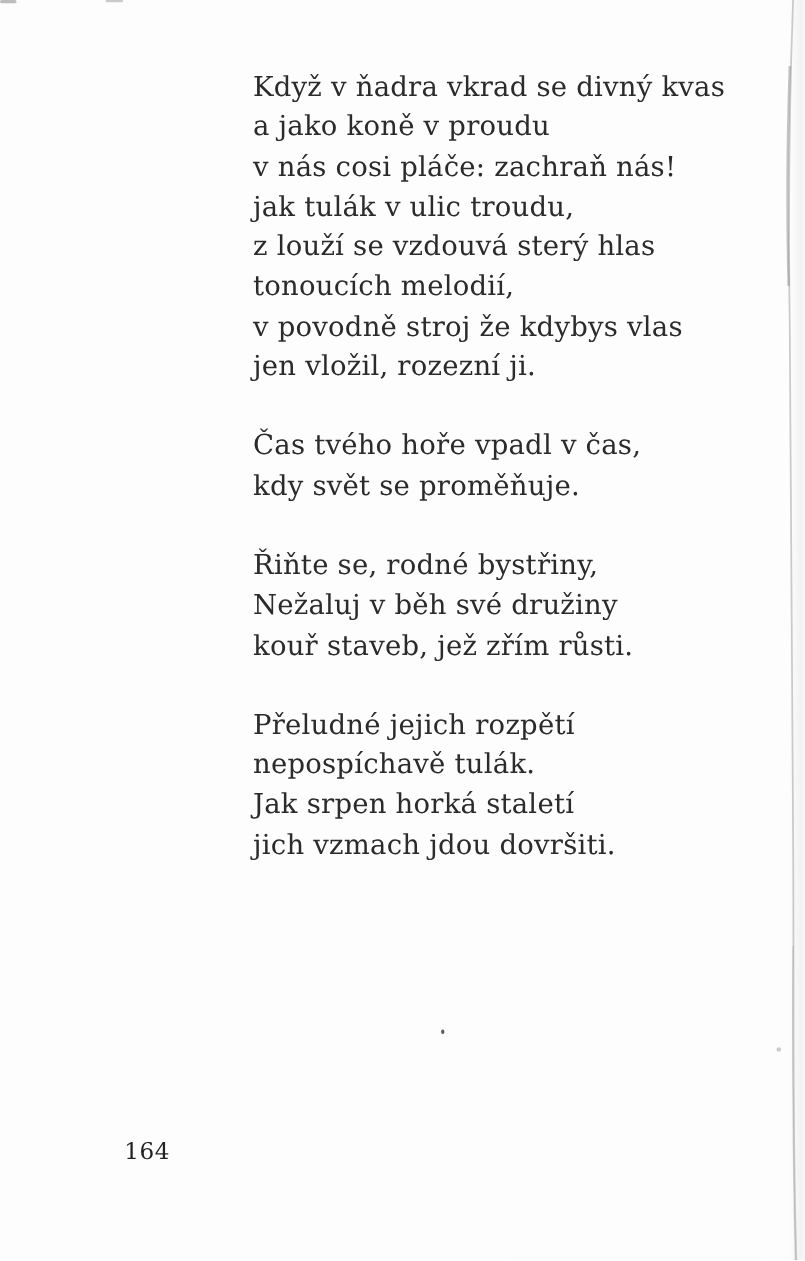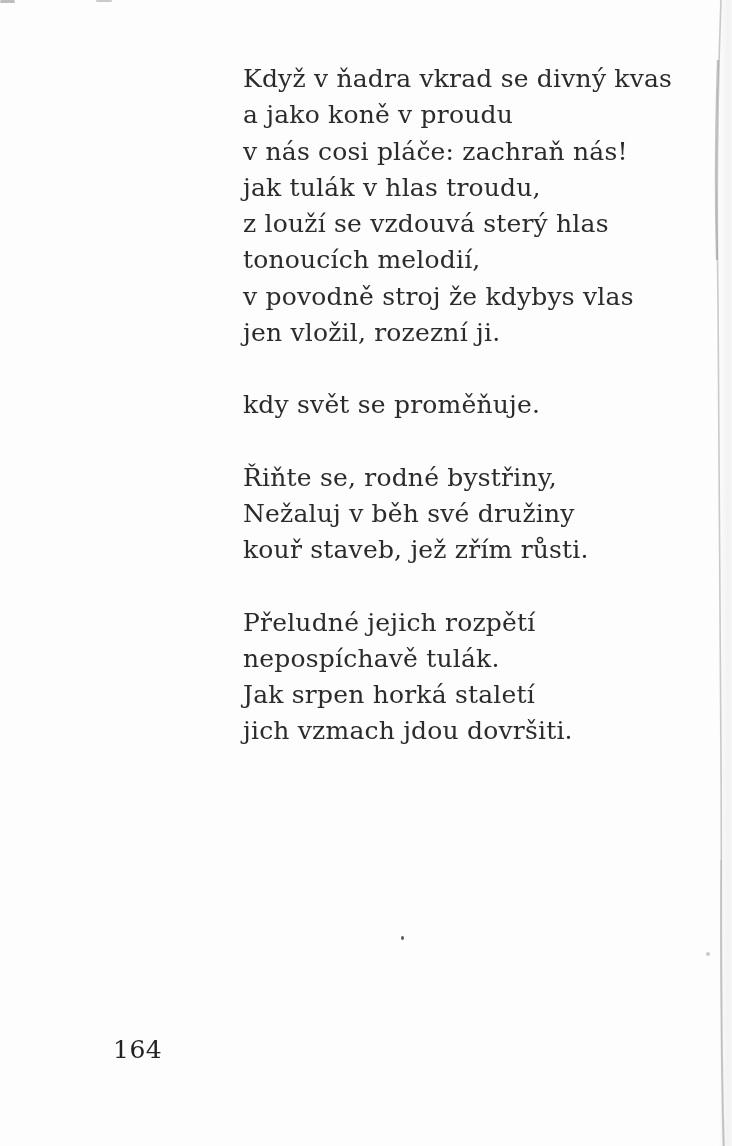--- a/index.html
+++ b/index.html
@@ -19,30 +19,30 @@
   .poem {
     position: absolute;
     left: 227px;
     top: 61px;
     font-size: 25px;
     line-height: 36.3px;
     letter-spacing: 0.2px;
     white-space: nowrap;
   }
   .stanza {
-    margin: 0 0 36px 16px;
+    margin: 0 0 36px 3px;
   }
   .line {
     height: 36.3px;
   }
   .page-number {
     position: absolute;
     left: 113px;
     top: 1035px;
-    font-size: 25px;
+    font-size: 21px;
     letter-spacing: 0.5px;
     color: #222222;
   }
   
   .edge-band {
     position: absolute;
     top: 0;
     right: 0;
     width: 14px;
     height: 100%;
@@ -72,27 +72,28 @@
 </head>
 <body>
 
 <div class="scan">
 
   <div class="poem">
     <div class="stanza">
       <div class="line">Když v ňadra vkrad se divný kvas</div>
       <div class="line">a jako koně v proudu</div>
       <div class="line">v nás cosi pláče: zachraň nás!</div>
-      <div class="line">jak tulák v hlas troudu,</div>
+      <div class="line">jak tulák v ulic troudu,</div>
       <div class="line">z louží se vzdouvá sterý hlas</div>
       <div class="line">tonoucích melodií,</div>
       <div class="line">v povodně stroj že kdybys vlas</div>
       <div class="line">jen vložil, rozezní ji.</div>
     </div>
     <div class="stanza">
+      <div class="line">Čas tvého hoře vpadl v čas,</div>
       <div class="line">kdy svět se proměňuje.</div>
     </div>
     <div class="stanza">
       <div class="line">Řiňte se, rodné bystřiny,</div>
       <div class="line">Nežaluj v běh své družiny</div>
       <div class="line">kouř staveb, jež zřím růsti.</div>
     </div>
     <div class="stanza">
       <div class="line">Přeludné jejich rozpětí</div>
       <div class="line">nepospíchavě tulák.</div>

